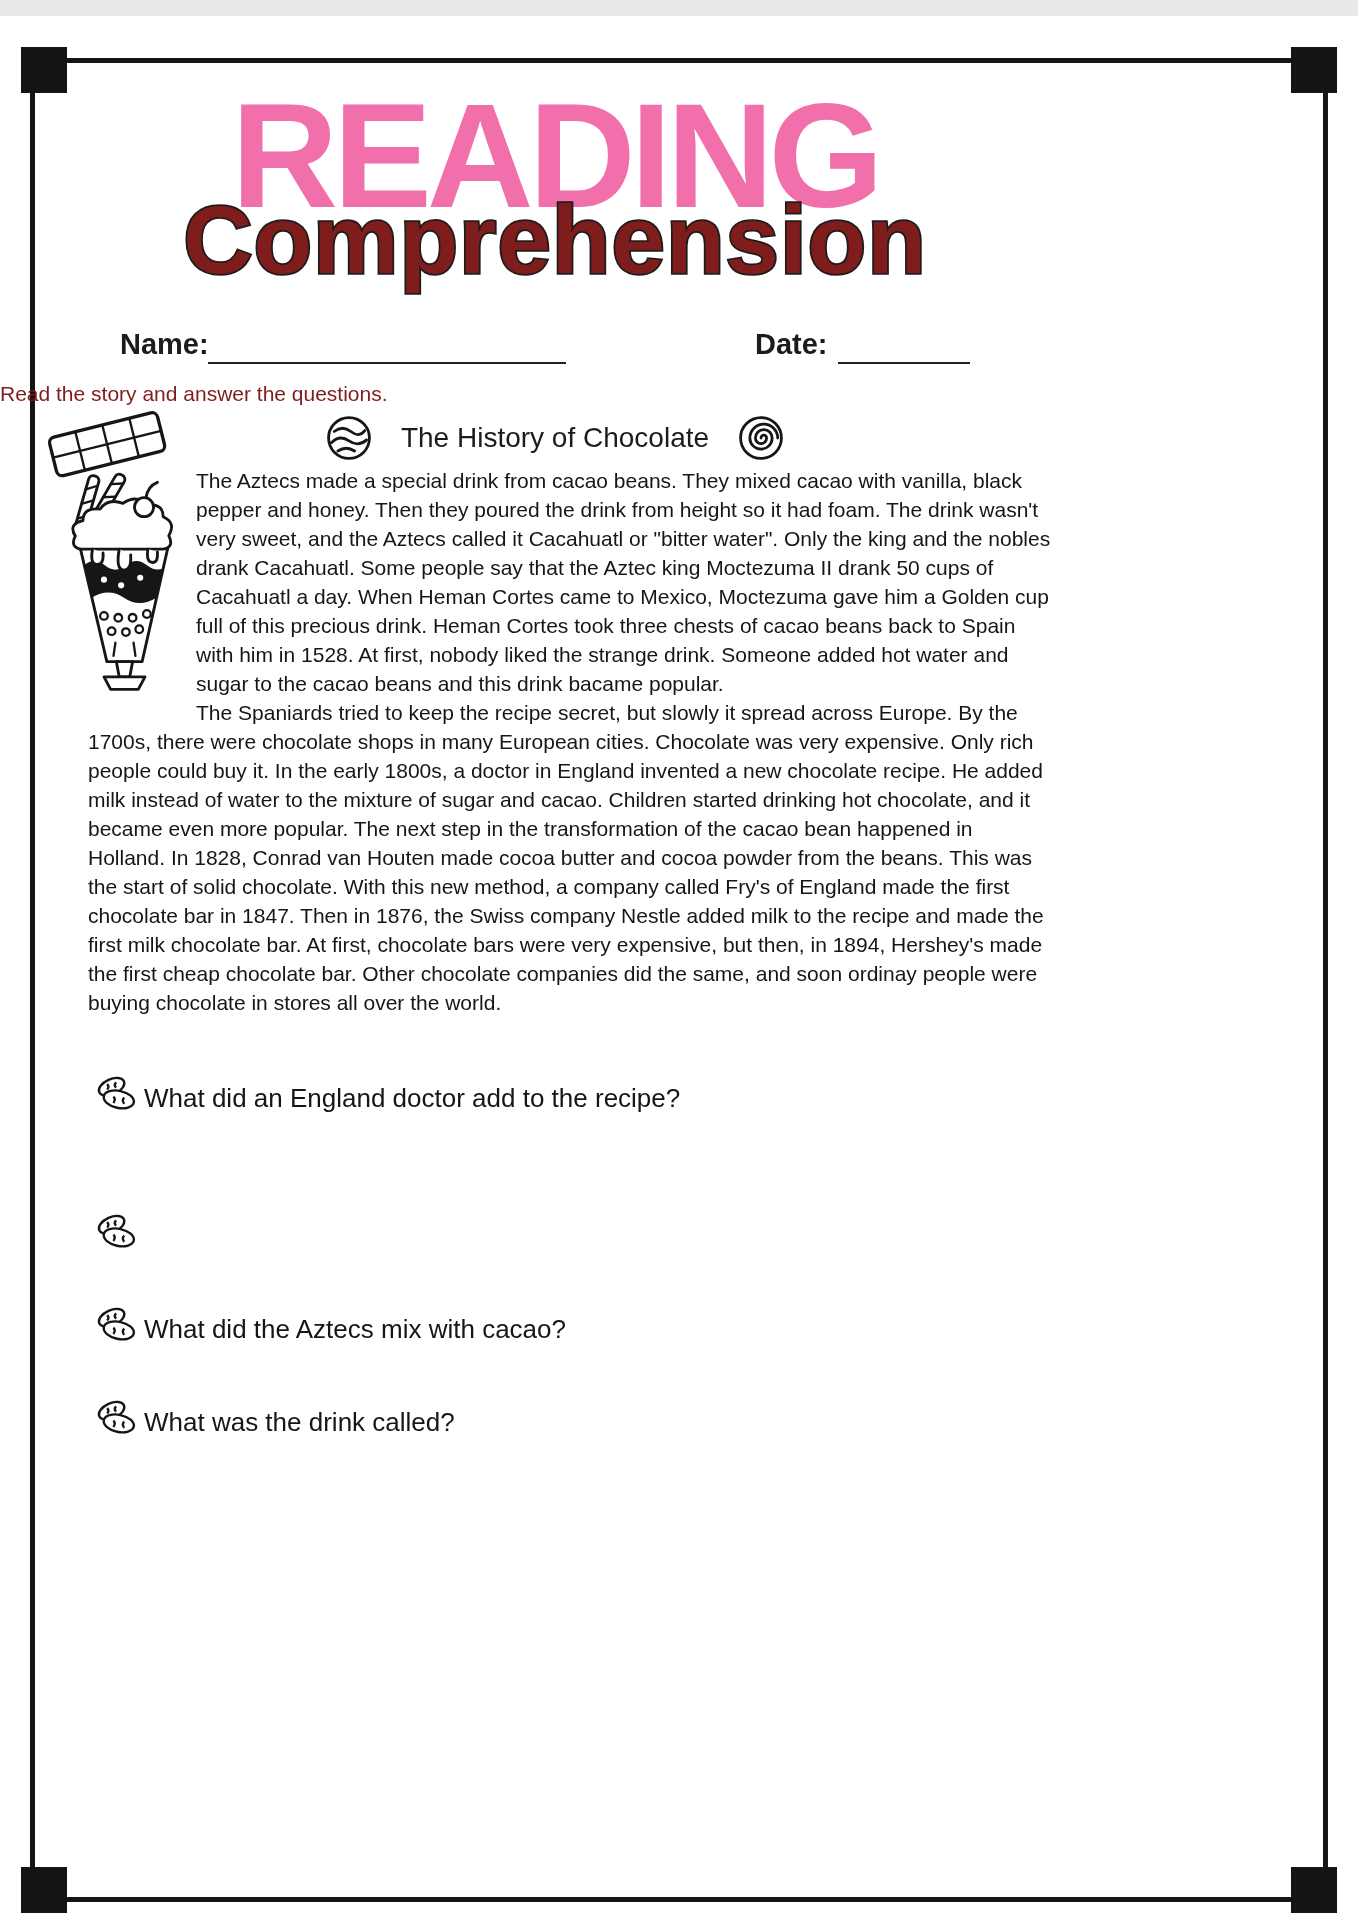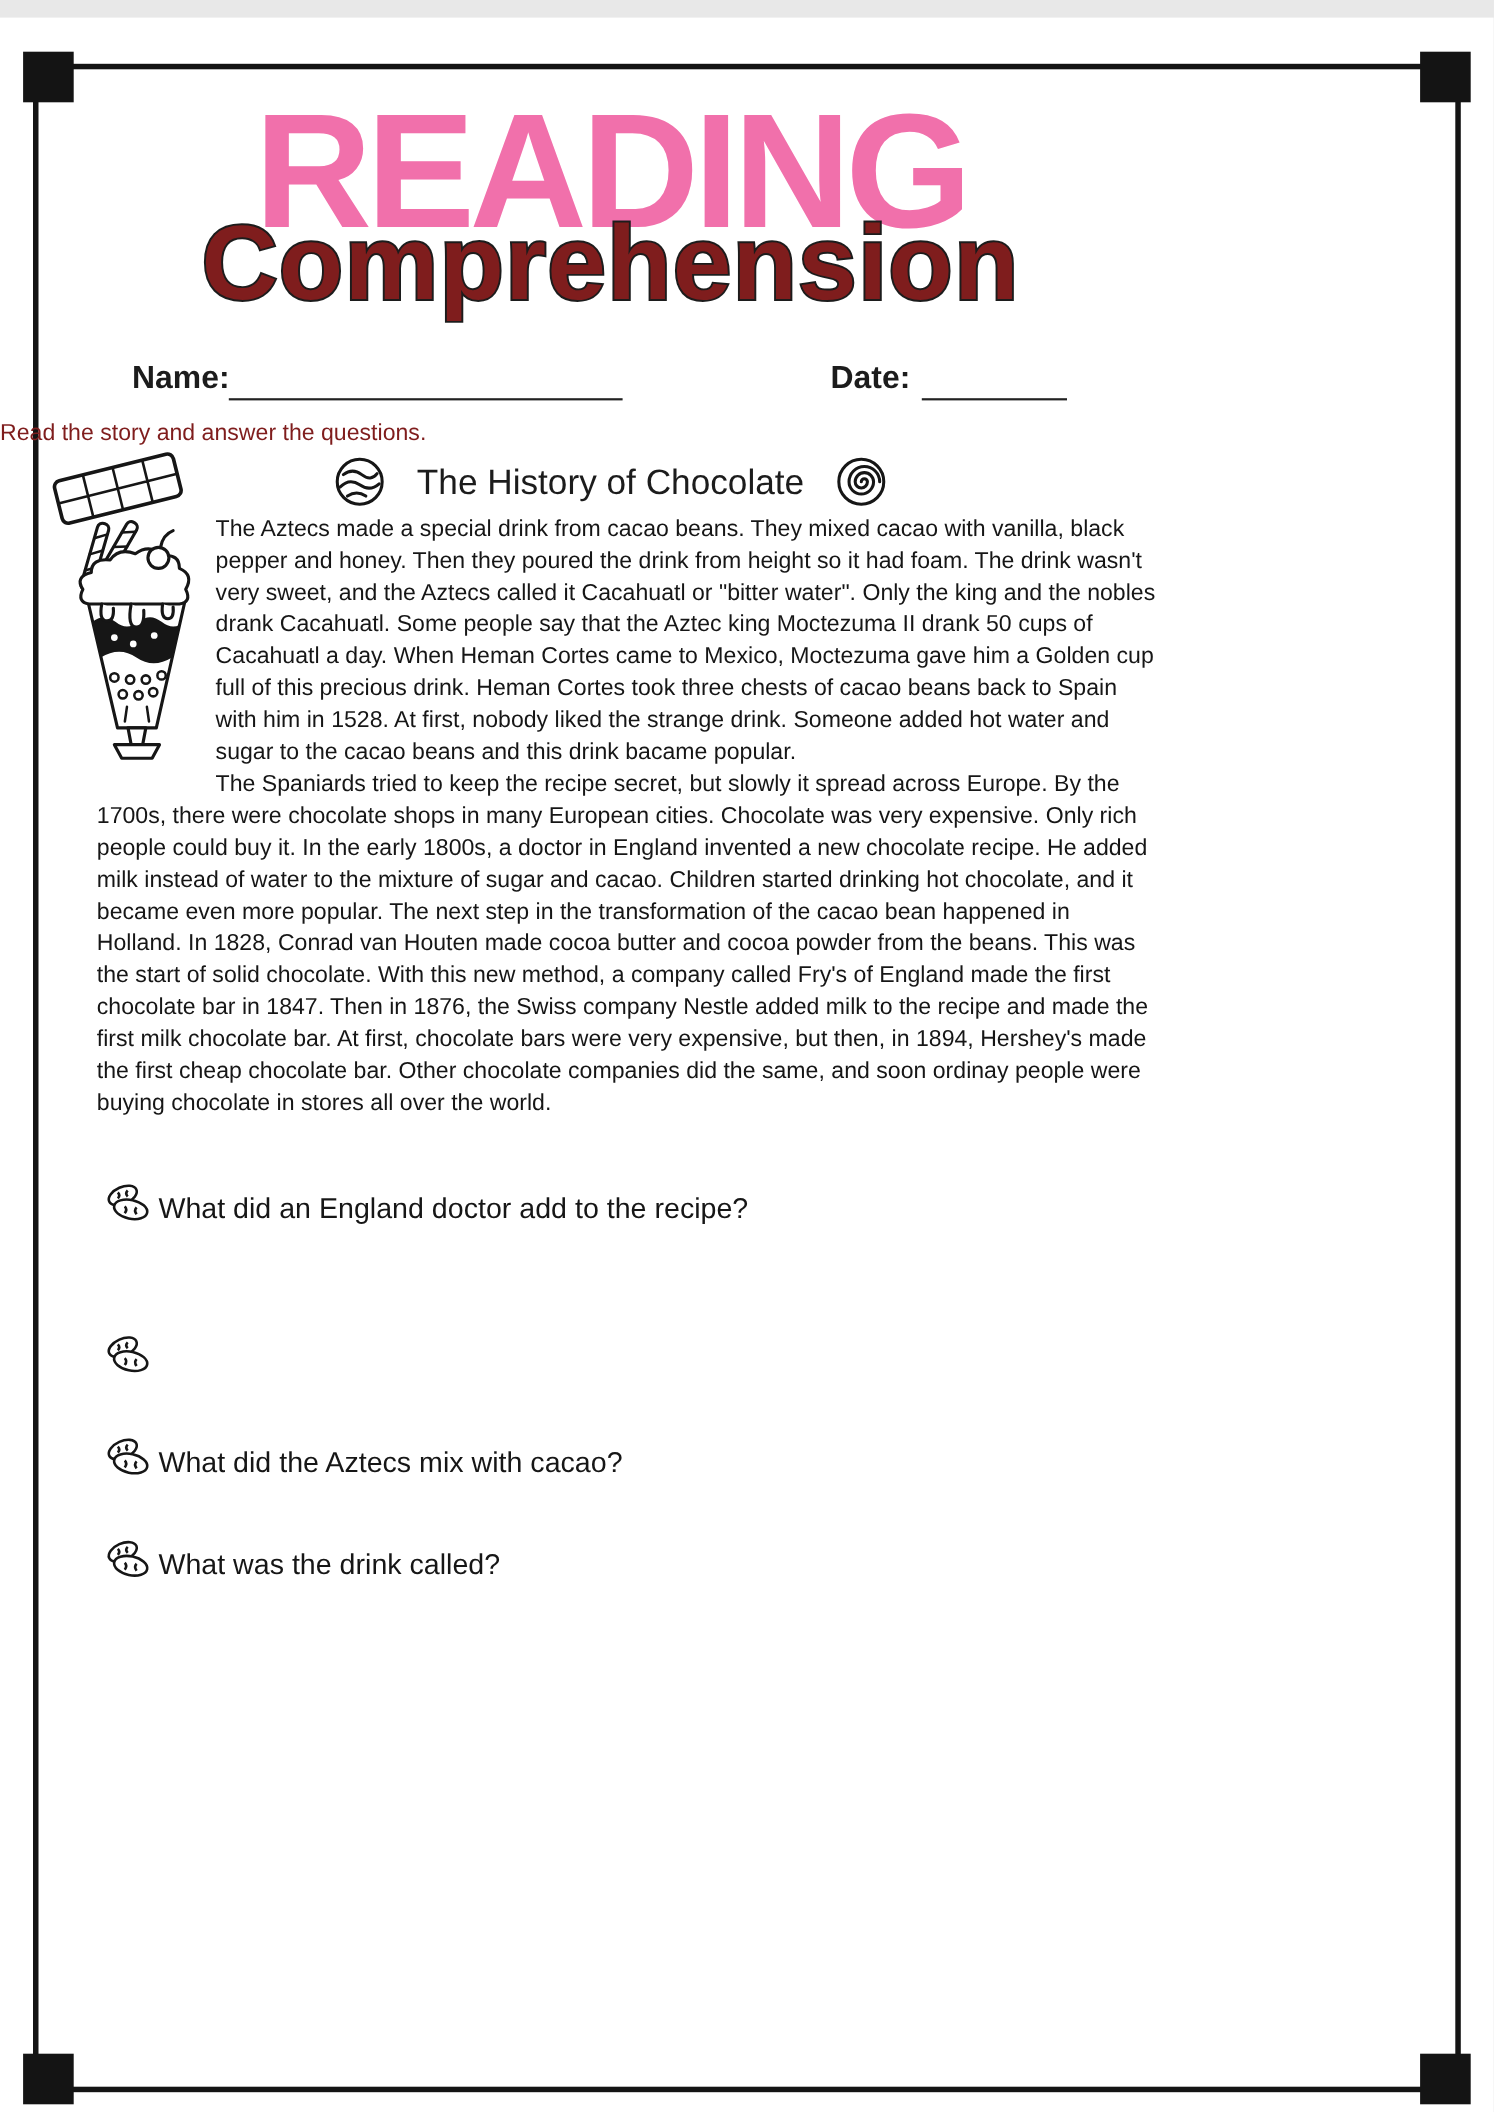--- a/index.html
+++ b/index.html
@@ -40,21 +40,21 @@
 
   .instructions {
     position:absolute; left:0; top:366px; width:1110px; text-align:left;
     font-size:21px; color:#7f1d1d;
   }
 
   .story-title-row {
     position:absolute; left:0; top:396px; width:1110px;
     display:flex; justify-content:center; align-items:center; gap:26px; z-index:3;
   }
-  .story-title { font-size:32px; font-weight:500; }
+  .story-title { font-size:28px; font-weight:500; }
   .truffle-svg { width:52px; height:52px; display:block; }
 
   .choc-bar { position:absolute; left:42px; top:388px; width:132px; height:80px; z-index:2; }
   .choc-bar svg { width:100%; height:100%; display:block; }
 
   .story {
     position:absolute; left:88px; top:450px; width:964px;
     font-size:21px; line-height:29px; color:#161616; text-align:left;
   }
   .story p { margin:0; }

